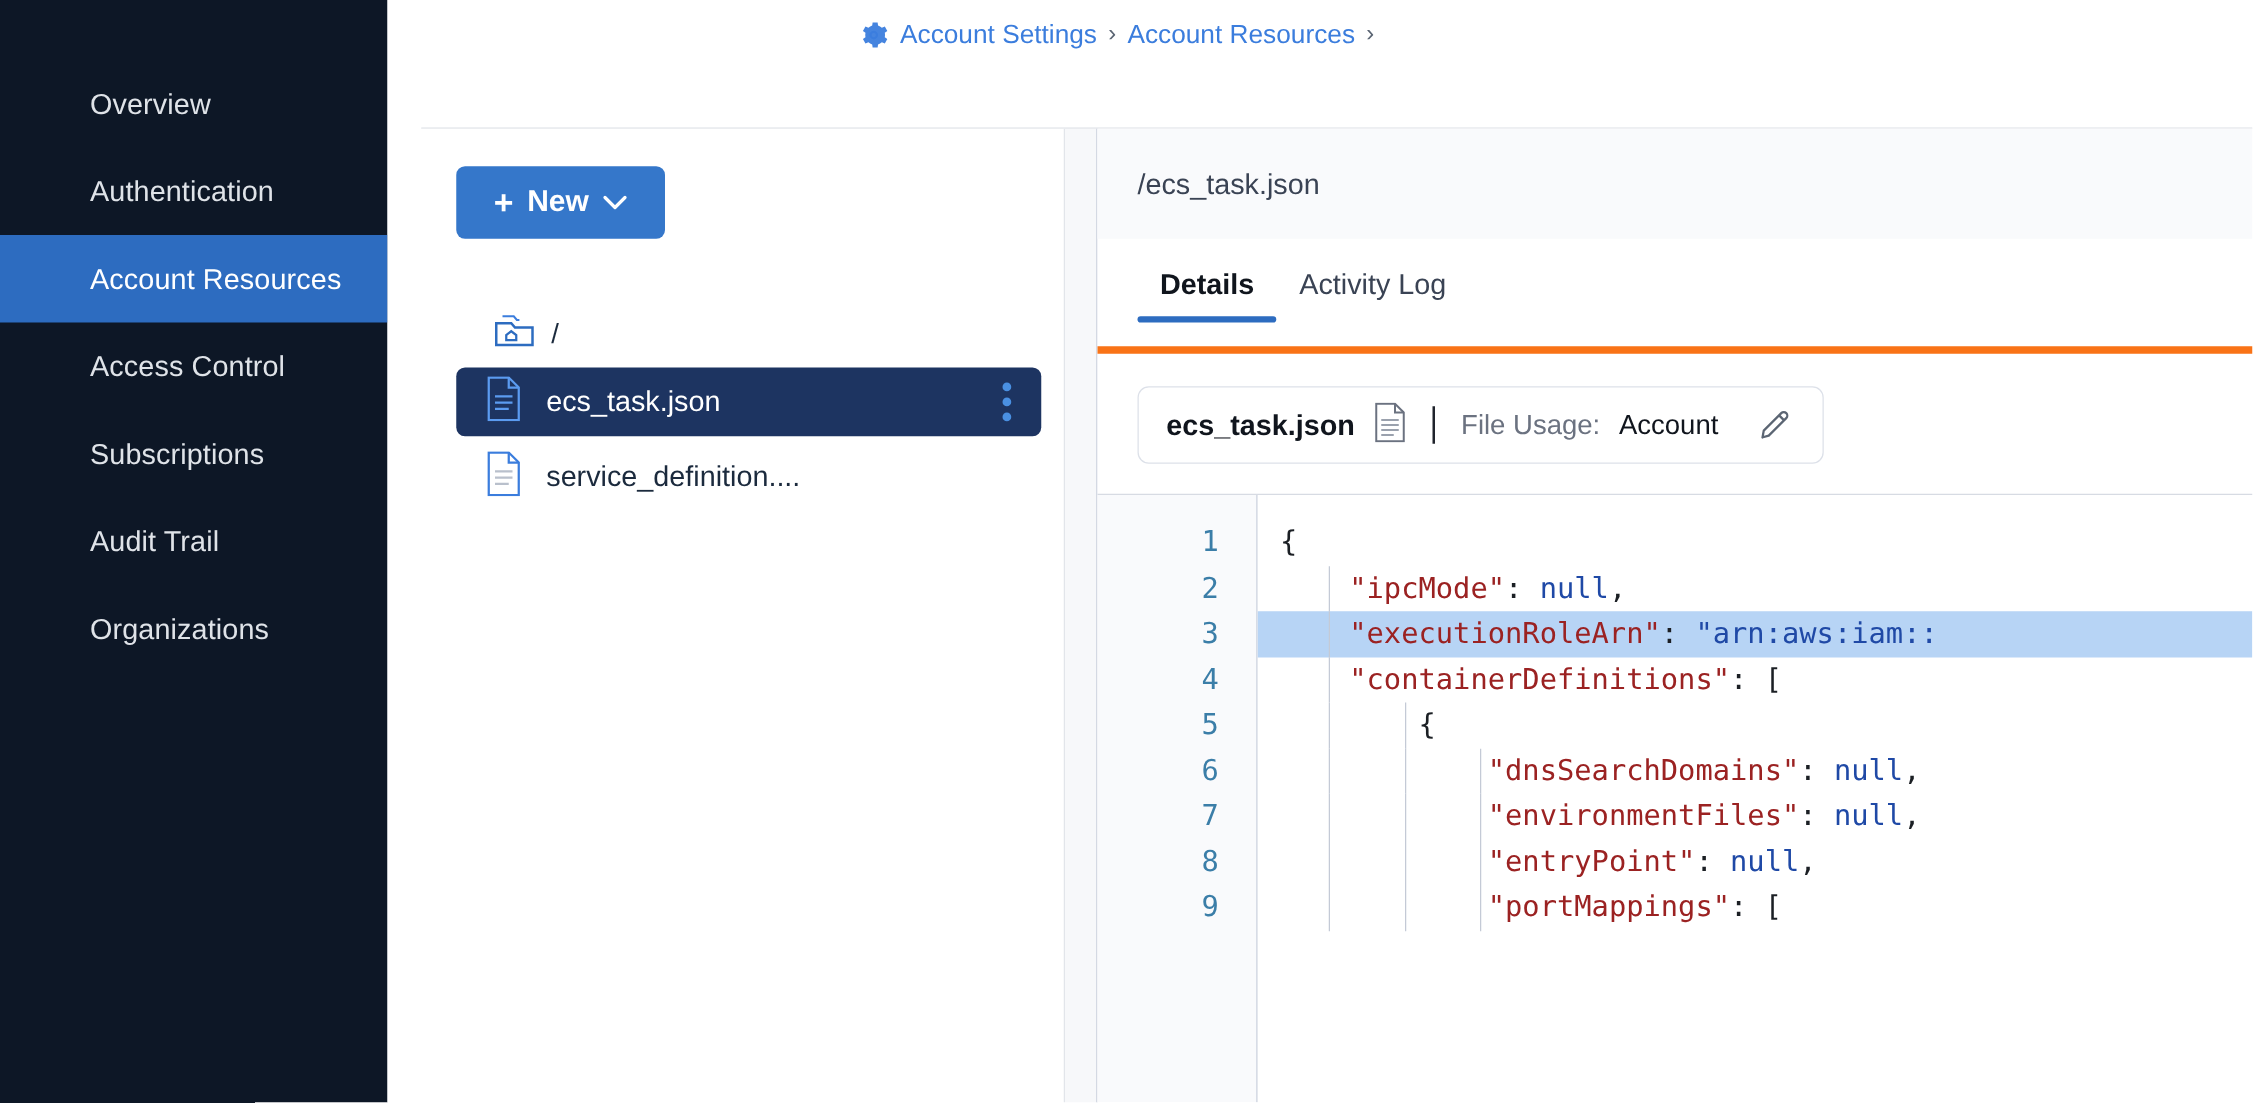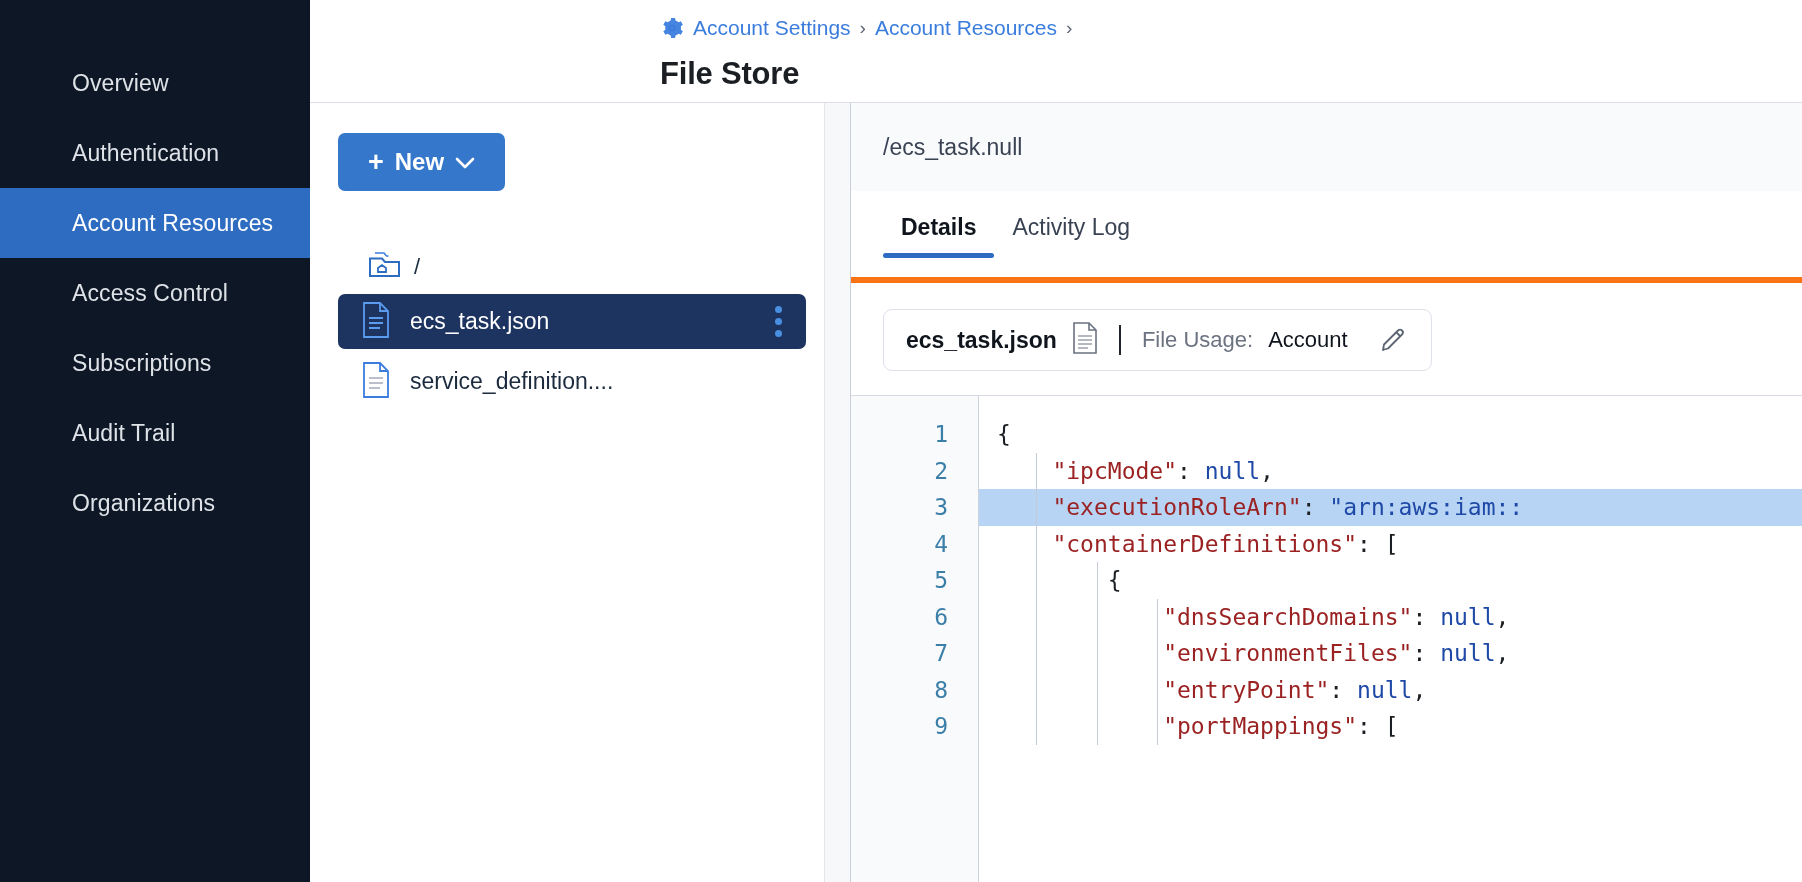--- a/index.html
+++ b/index.html
@@ -41,20 +41,21 @@
     color: #ffffff;
   }
 
   
   .main {
     flex: 1;
     display: flex;
     flex-direction: column;
     min-width: 0;
     background: #ffffff;
+    padding-left: 27px;
   }
 
   
   .header {
     height: 103px;
     border-bottom: 1px solid #dcdfe5;
     padding: 8px 0 0 350px;
     background: #ffffff;
     flex: 0 0 auto;
   }
@@ -346,21 +347,20 @@
           <svg width="24" height="24" viewBox="0 0 24 24" fill="#3b7ddd">
             <path d="M12 8.5a3.5 3.5 0 100 7 3.5 3.5 0 000-7zm0 5.2a1.7 1.7 0 110-3.4 1.7 1.7 0 010 3.4z"></path>
             <path d="M21 12c0-.6-.06-1.2-.17-1.76l2.02-1.5-2-3.47-2.37.92a8.9 8.9 0 00-3.03-1.76L15.1 2h-4l-.35 2.43a8.9 8.9 0 00-3.03 1.76l-2.37-.92-2 3.47 2.02 1.5a9.3 9.3 0 000 3.52l-2.02 1.5 2 3.47 2.37-.92a8.9 8.9 0 003.03 1.76L11.1 22h4l.35-2.43a8.9 8.9 0 003.03-1.76l2.37.92 2-3.47-2.02-1.5c.11-.56.17-1.16.17-1.76z" opacity=".95"></path>
           </svg>
         </span>
         <span class="crumb-link">Account Settings</span>
         <span class="crumb-sep">›</span>
         <span class="crumb-link">Account Resources</span>
         <span class="crumb-sep">›</span>
       </div>
-      <h1 class="page-title">File Store</h1>
     </header>
 
     <div class="body-split">
 
       <section class="browser">
         <button class="new-btn">
           <span class="plus-icon">+</span>
           <span>New</span>
           <span class="chev-icon">
             <svg width="20" height="13" viewBox="0 0 20 13">
@@ -403,21 +403,21 @@
                 <span class="file-name">service_definition....</span>
               </div>
             </div>
         </div>
       </section>
 
       <div class="gutter"></div>
 
       <section class="detail">
         <div class="path-bar">
-          <span class="path-text">/ecs_task.null</span>
+          <span class="path-text">/ecs_task.json</span>
         </div>
 
         <div class="tabs" id="tabs">
             <div class="tab active">Details</div>
             <div class="tab">Activity Log</div>
           </div>
 
         <div class="meta-wrap">
           <div class="meta-card">
             <span class="meta-filename">ecs_task.json</span>

